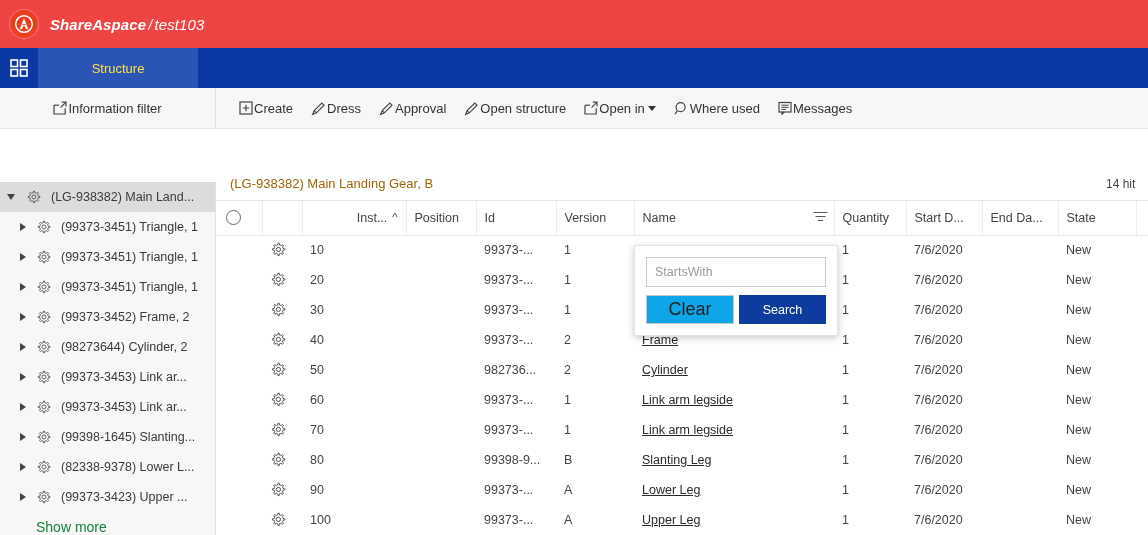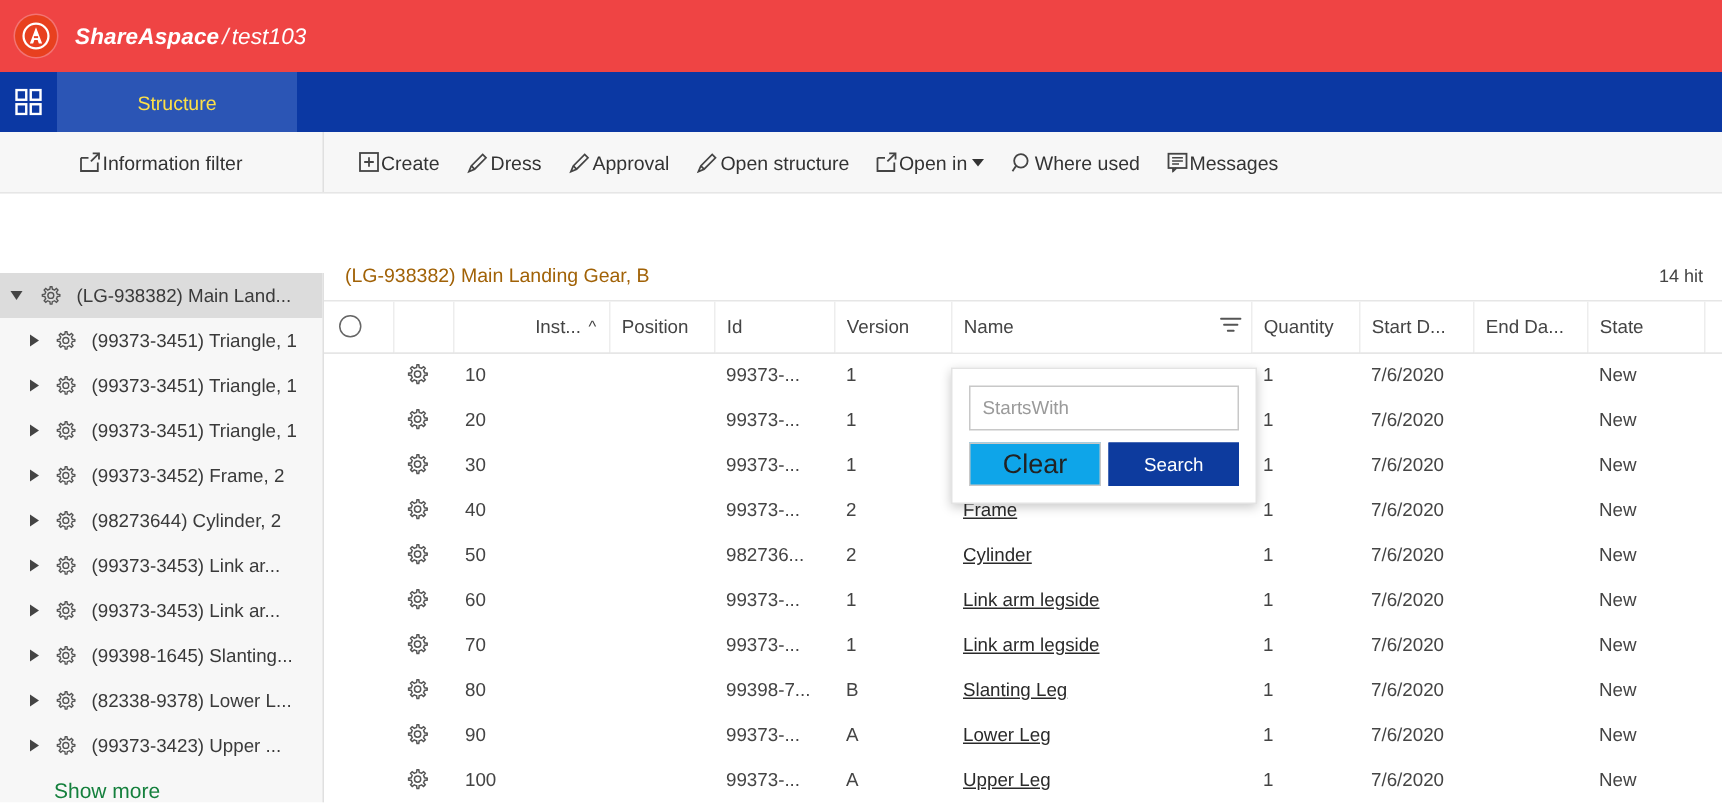--- a/index.html
+++ b/index.html
@@ -777,21 +777,21 @@
           <td>
               <span class="rowgear">
                 <svg width="16" height="16" viewBox="0 0 16 16">
                   <path d="M8 1.2 L9.2 1.2 L9.5 3 A5.1 5.1 0 0 1 11 3.6 L12.4 2.5 L13.5 3.6 L12.4 5 A5.1 5.1 0 0 1 13 6.5 L14.8 6.8 L14.8 8 L13 8.3 A5.1 5.1 0 0 1 12.4 9.8 L13.5 11.2 L12.4 12.3 L11 11.2 A5.1 5.1 0 0 1 9.5 11.8 L9.2 13.6 L8 13.6 L7.7 11.8 A5.1 5.1 0 0 1 6.2 11.2 L4.8 12.3 L3.7 11.2 L4.8 9.8 A5.1 5.1 0 0 1 4.2 8.3 L2.4 8 L2.4 6.8 L4.2 6.5 A5.1 5.1 0 0 1 4.8 5 L3.7 3.6 L4.8 2.5 L6.2 3.6 A5.1 5.1 0 0 1 7.7 3 Z" fill="none" stroke="#555" stroke-width="1"></path>
                   <circle cx="8.4" cy="7.4" r="2.1" fill="none" stroke="#555" stroke-width="1"></circle>
                 </svg>
               </span>
             </td>
           <td>80</td>
           <td></td>
-          <td>99398-7...</td>
+          <td>99398-9...</td>
           <td>B</td>
           <td><span class="namelink">Slanting Leg</span></td>
           <td>1</td>
           <td>7/6/2020</td>
           <td></td>
           <td>New</td>
           <td></td>
         </tr>
 
         <tr>

